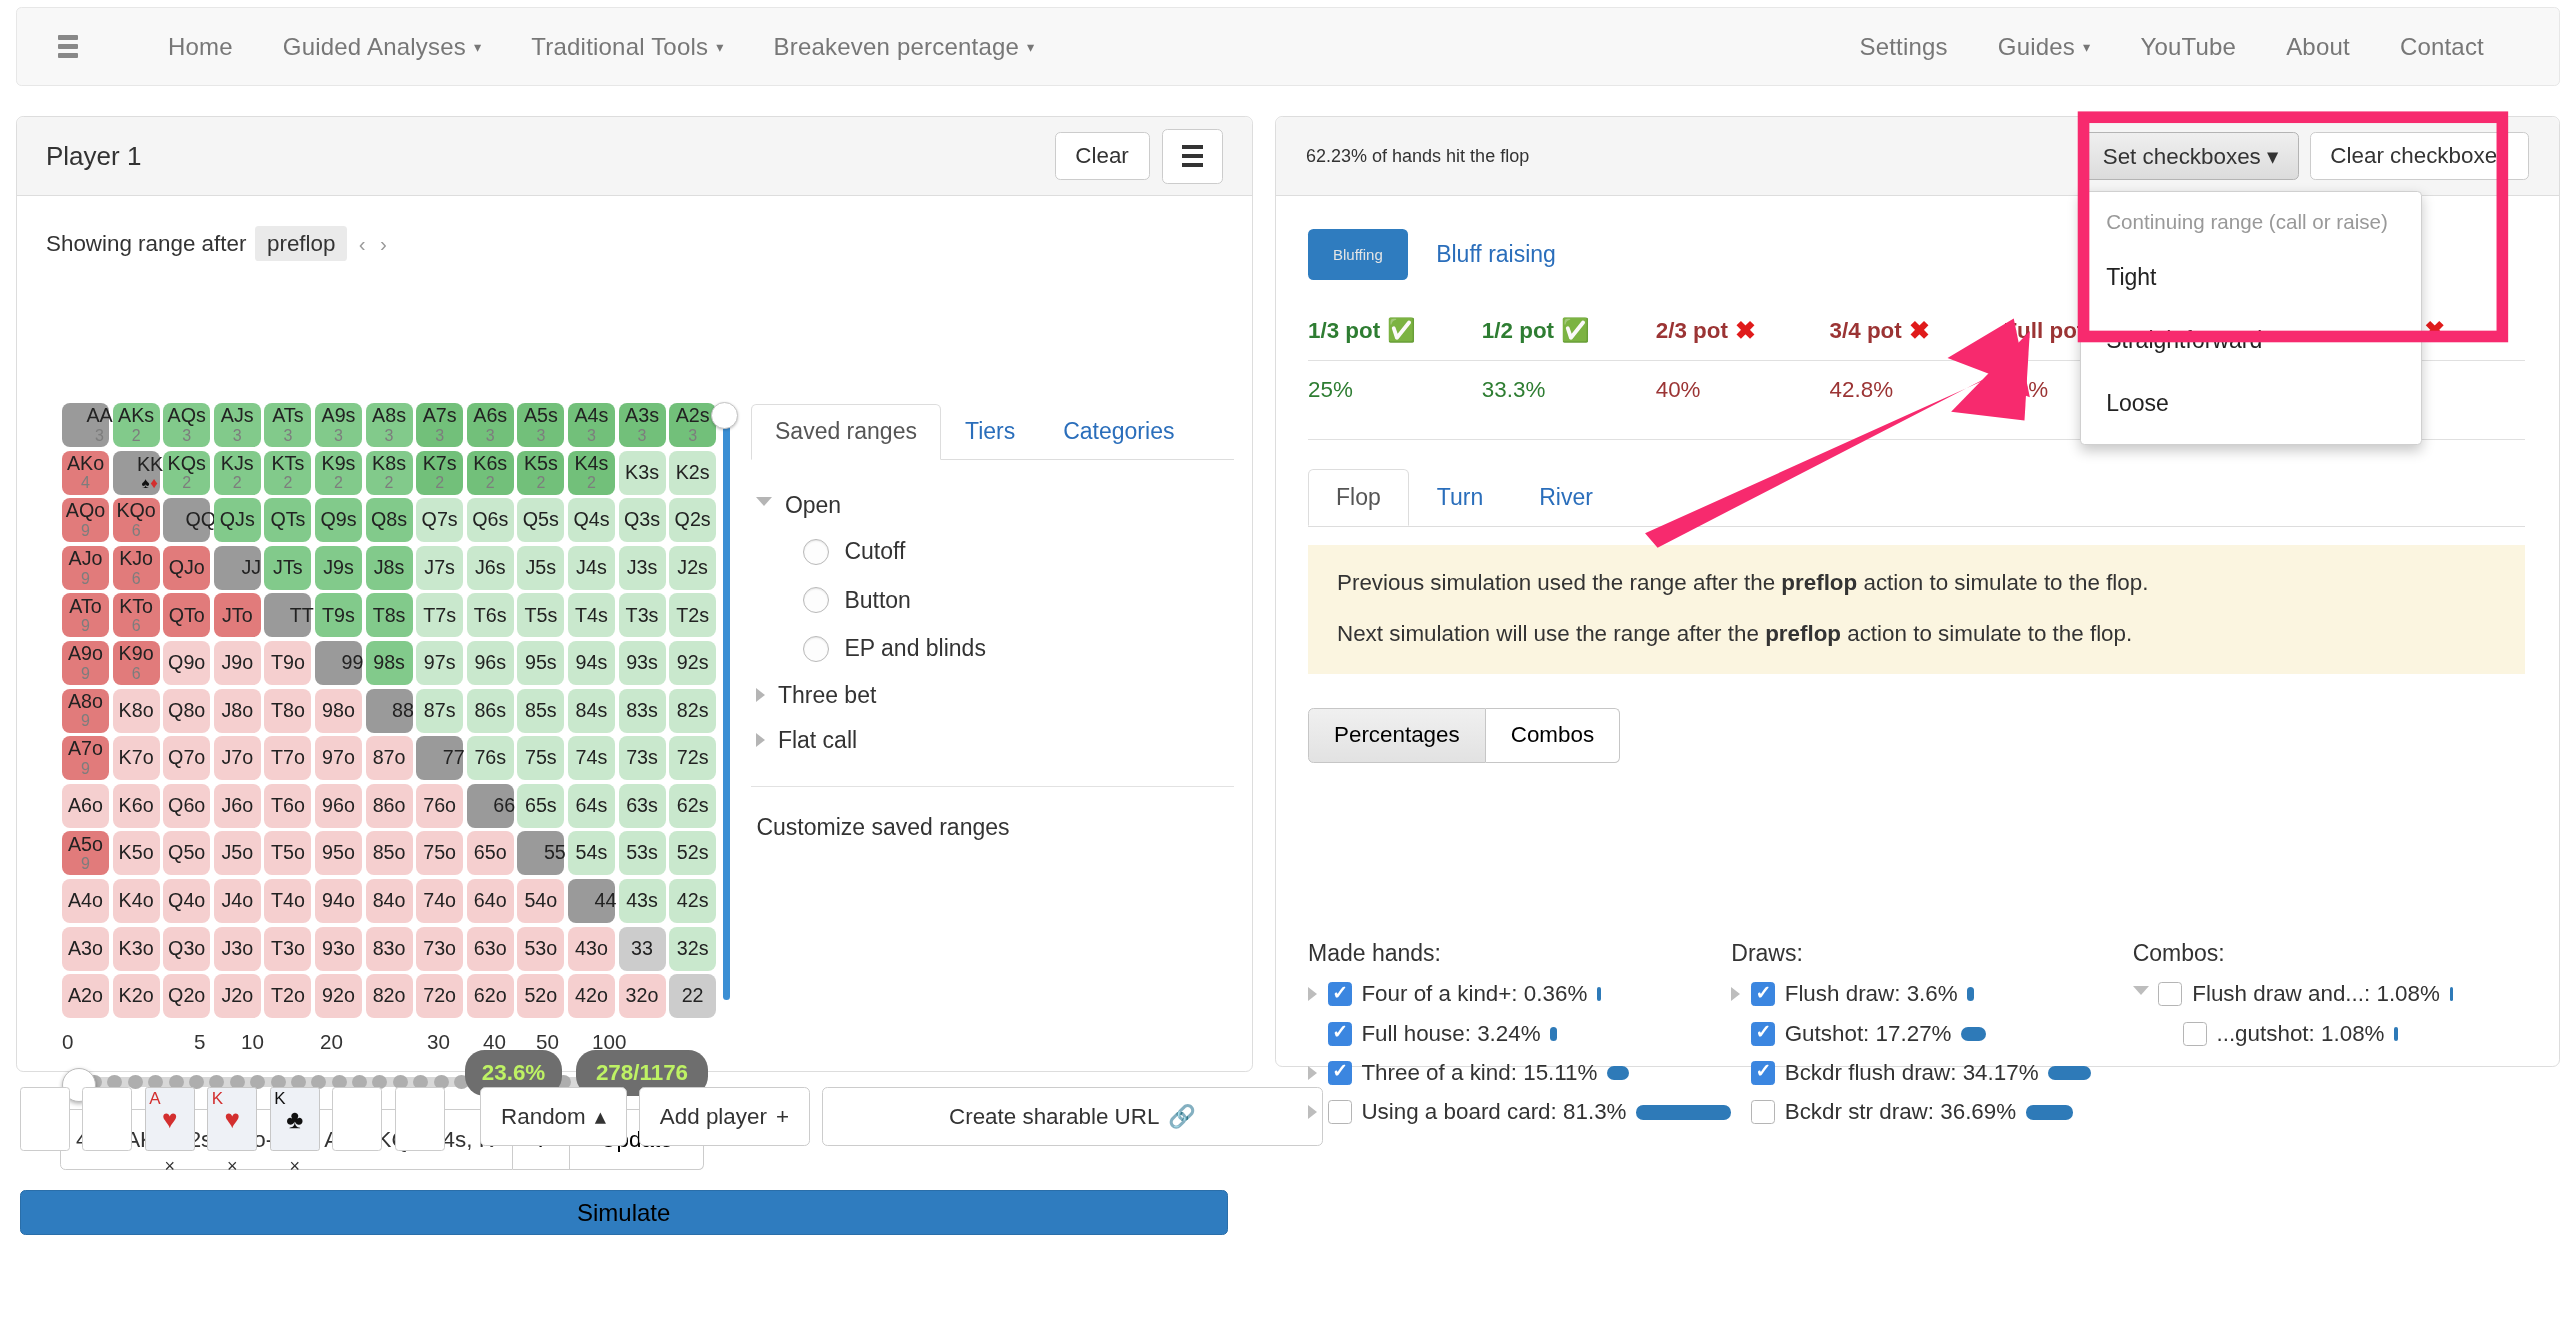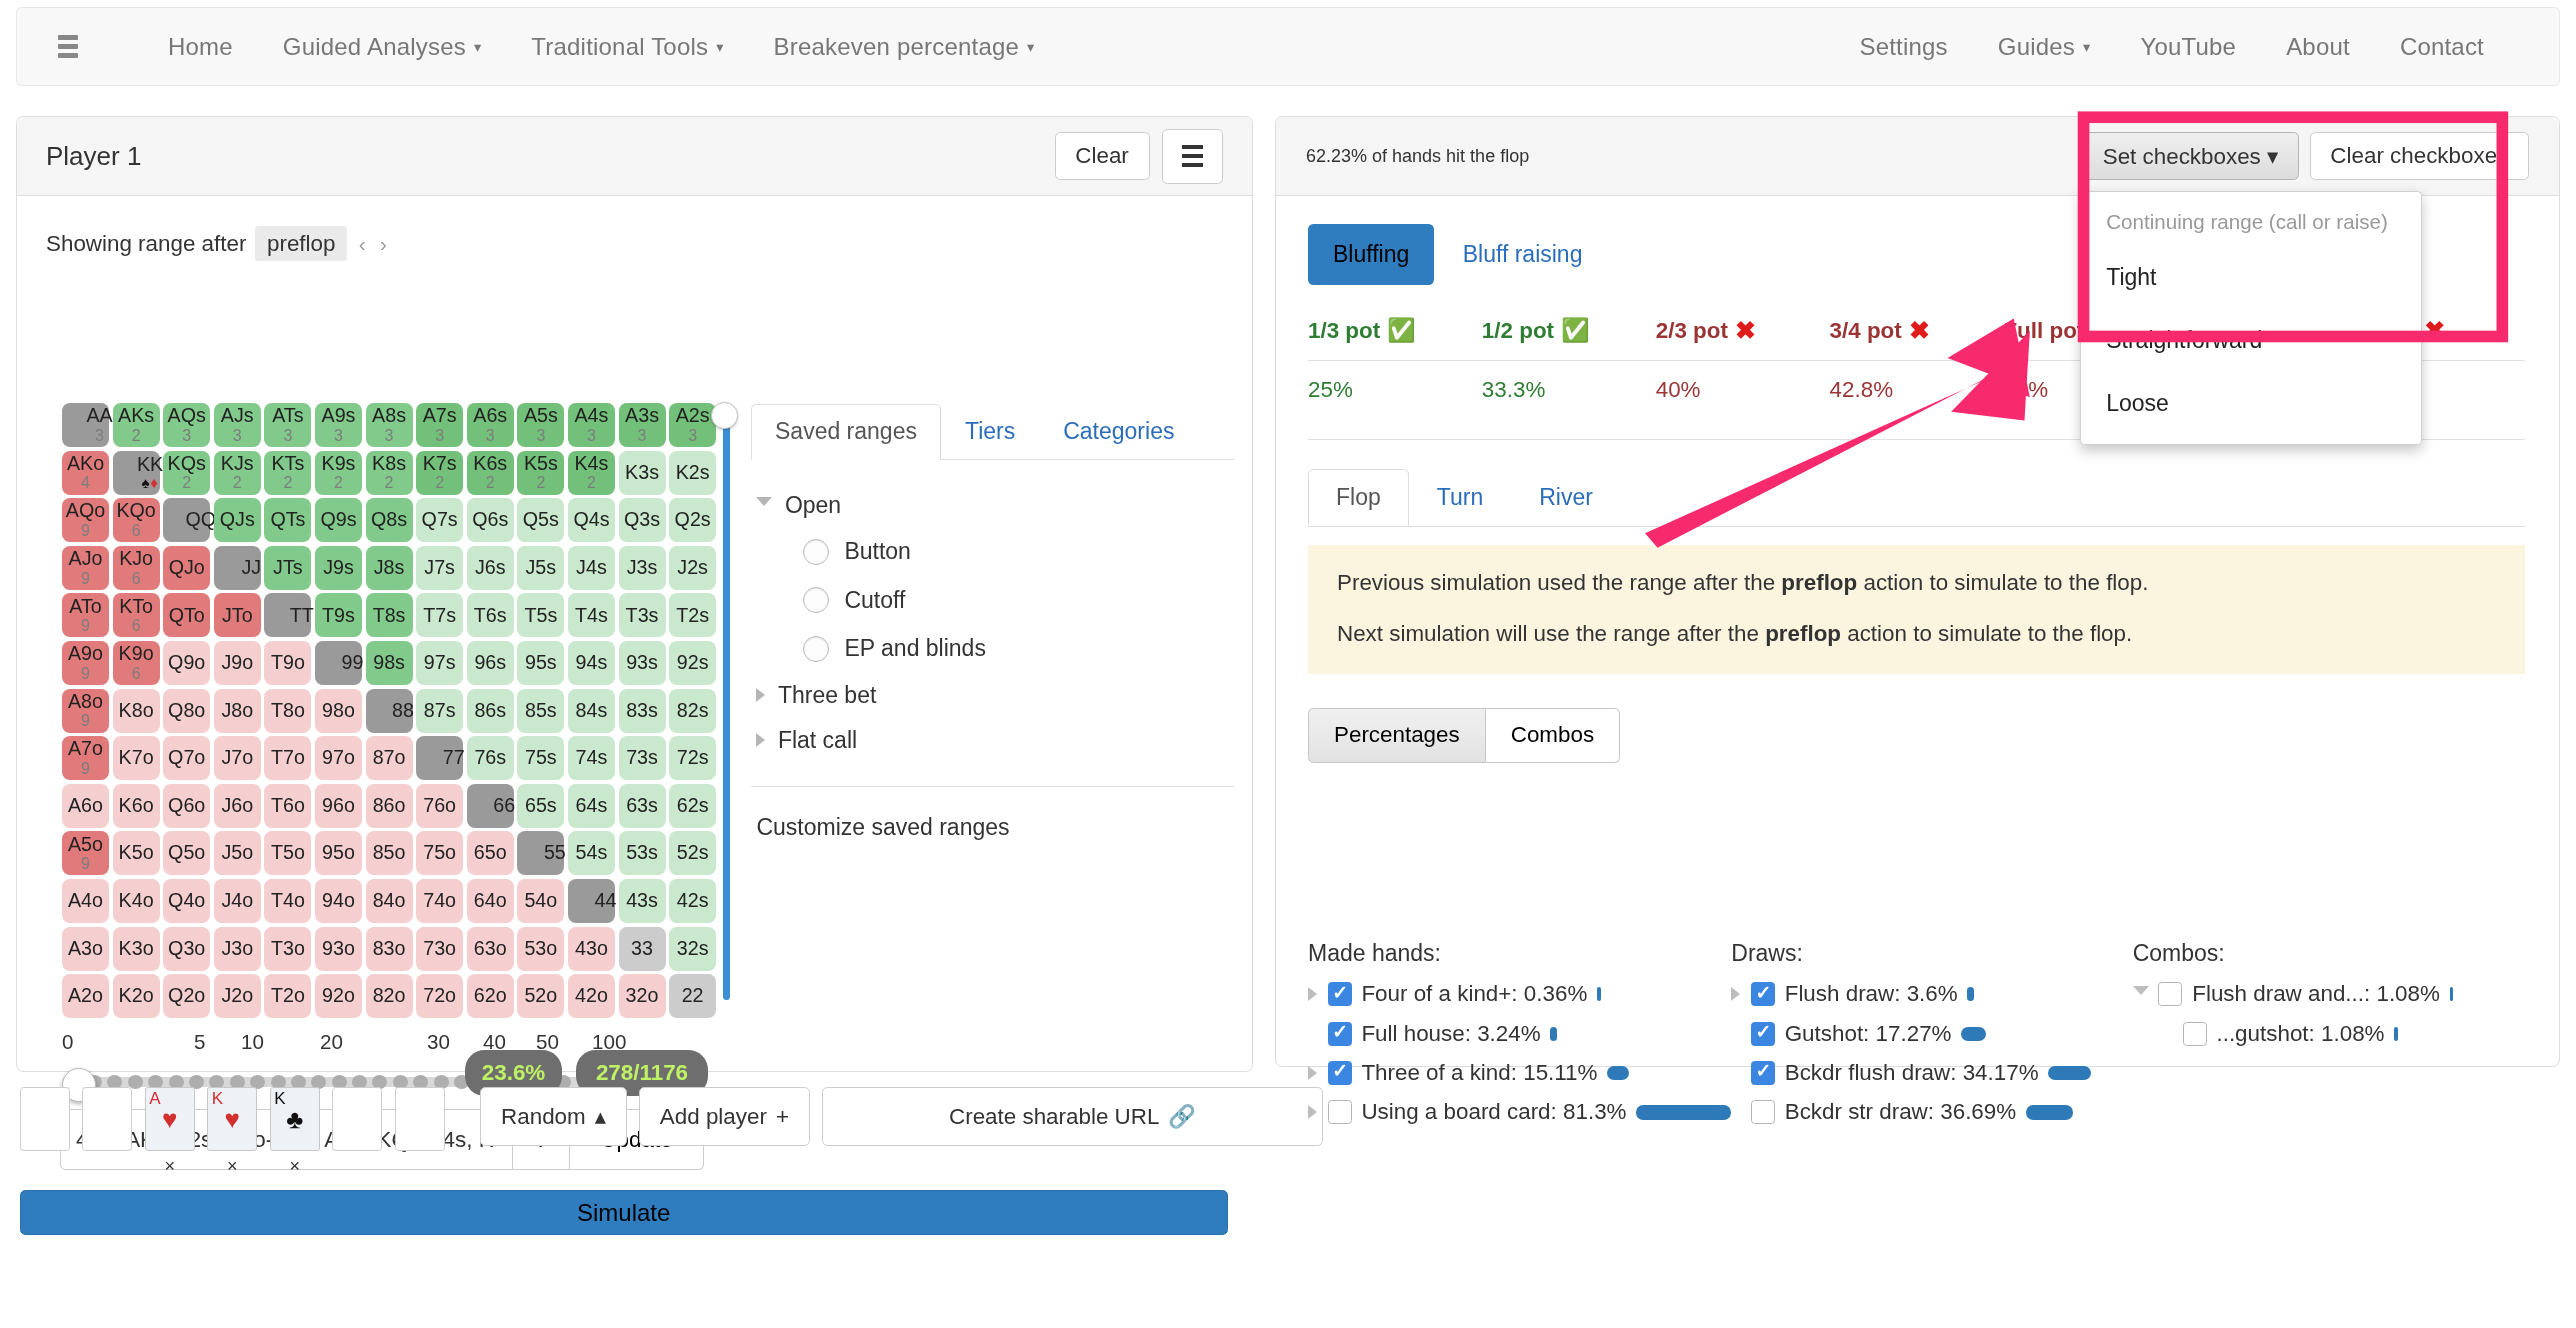--- a/index.html
+++ b/index.html
@@ -161,21 +161,21 @@
   
   #set-dropdown{
     position:absolute; left:-1.8px; top:59px; width:342px; background:#fff;
     border:0.9px solid #d0d0d0; border-radius:4.5px; box-shadow:0 5.4px 12.5px rgba(0,0,0,.22); padding:9px 0; z-index:40;
   }
   .dd-header{ font-size:20.6px; color:#999; padding:9px 25px 12.5px 25px; }
   .dd-item{ font-size:23px; color:#222; padding:18px 25px; cursor:pointer;}
 
   
   .bluff-row{ position:absolute; left:32px; top:107px; display:flex; gap:5.4px; align-items:center;}
-  .bluff-btn{ background:#2f7cbf; color:#000000; border-radius:5.4px; font-size:23px; padding:17px 25px; cursor:pointer;}
+  .bluff-btn{ background:#2f7cbf; color:#e5e5e5; border-radius:5.4px; font-size:15px; padding:17px 25px; cursor:pointer;}
   .bluff-link{ color:#2a6ebb; font-size:23px; padding:17px 23px; cursor:pointer;}
 
   .pot-row{ position:absolute; left:32px; top:199px; width:1217px; display:flex; }
   .pot-cell{ font-size:22.4px; font-weight:bold; display:flex; align-items:center; gap:7.2px; white-space:nowrap;}
   .pot-on{ color:#2e7d32; }
   .pot-off{ color:#9b3434; }
   .chk-green{ color:#2bb24a; font-size:23px; }
   .x-red{ color:#e01b1b; font-size:25px; font-weight:bold; }
 
   .pot-divider{ position:absolute; left:32px; top:243px; width:1217px; border-top:0.9px solid #e0e0e0;}
@@ -868,25 +868,25 @@
         <div class="tab">Tiers</div>
         <div class="tab">Categories</div>
       </div>
     <div class="tree" id="saved-tree">
         <div class="tree-node">
           <span class="tri open"></span>
           <span>Open</span>
         </div>
         <div class="radio-row">
           <span class="radio"></span>
-          <span>Button</span>
+          <span>Cutoff</span>
         </div>
         <div class="radio-row">
           <span class="radio"></span>
-          <span>Cutoff</span>
+          <span>Button</span>
         </div>
         <div class="radio-row">
           <span class="radio"></span>
           <span>EP and blinds</span>
         </div>
         <div class="tree-node">
           <span class="tri"></span>
           <span>Three bet</span>
         </div>
         <div class="tree-node">

